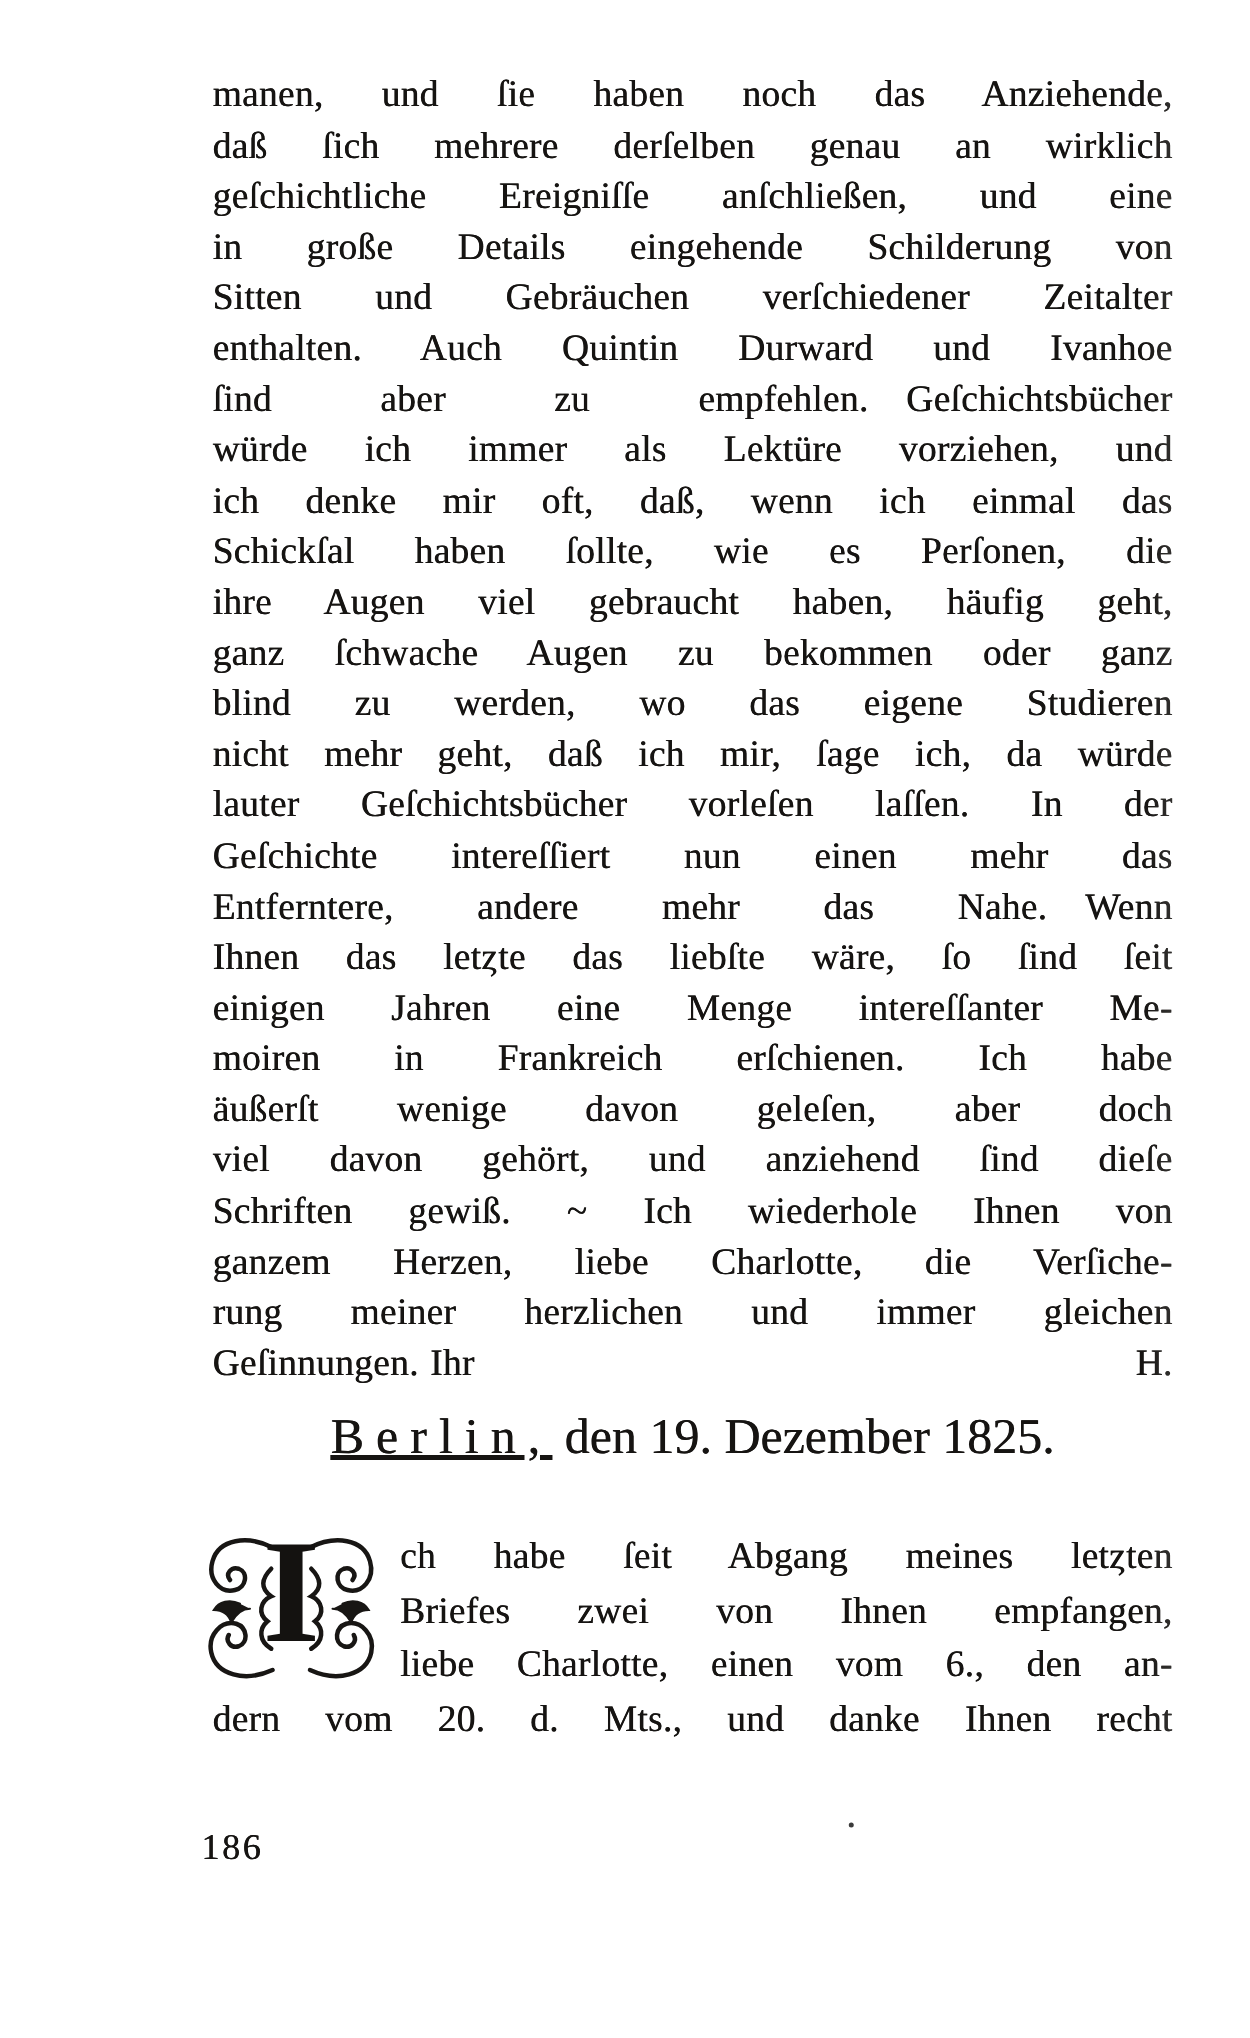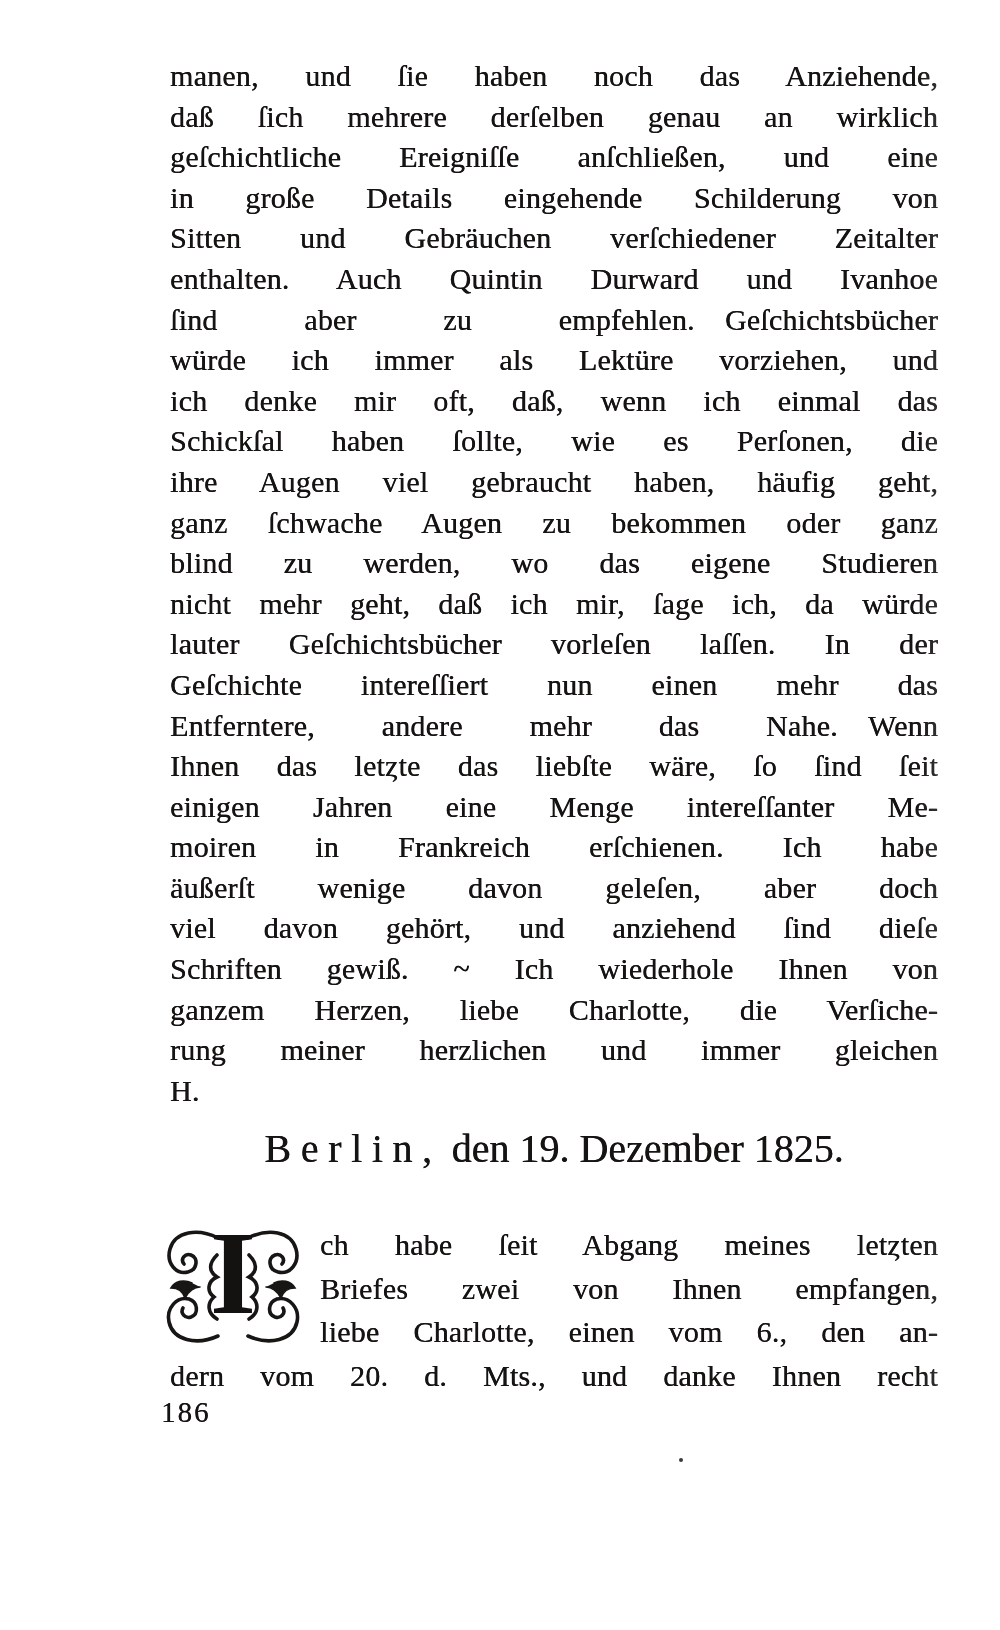--- a/index.html
+++ b/index.html
@@ -40,21 +40,21 @@
 
   .heading {
     margin-top: 10px;
     height: 56px;
     line-height: 56px;
     font-size: 40px;
     text-align: center;
     white-space: nowrap;
     text-shadow: 0.4px 0 0 currentColor;
   }
-  .heading .city { letter-spacing: 0.24em; margin-right: 0.25em; }
+  .heading .city { letter-spacing: 0.24em; margin-right: 0.25em; text-decoration: underline; }
 
   .letter-start {
     position: relative;
     margin-top: 46px;
   }
   .letter-start .line {
     line-height: 43.5px;
     height: 43.5px;
   }
   .letter-start .indent { margin-left: 150px; }
@@ -70,21 +70,21 @@
     left: 50%; top: -12px;
     transform: translateX(-50%);
     font-size: 118px;
     line-height: 122px;
     font-weight: bold;
     color: #141210;
   }
 
   .page-number {
     position: absolute;
-    left: 161px; top: 1396px;
+    left: 161px; top: 1462px;
     font-size: 29px;
     letter-spacing: 2px;
     text-shadow: 0.35px 0 0 currentColor;
   }
   .speck {
     position: absolute;
     left: 679px; top: 1458px;
     width: 4px; height: 4px;
     background: #3a3a3a;
     border-radius: 50%;
@@ -125,20 +125,21 @@
     <div class="line">Ihnen das letȥte das liebſte wäre, ſo ſind ſeit</div>
     <div class="line">einigen Jahren eine Menge intereſſanter Me-</div>
     <div class="line">moiren in Frankreich erſchienen. Ich habe</div>
     <div class="line">äußerſt wenige davon geleſen, aber doch</div>
     <div class="line">viel davon gehört, und anziehend ſind dieſe</div>
     <div class="line">Schriften gewiß. ~ Ich wiederhole Ihnen von</div>
     <div class="line">ganzem Herzen, liebe Charlotte, die Verſiche-</div>
     <div class="line">rung meiner herzlichen und immer gleichen</div>
 
     <div class="line line-split">
+      <span>Geſinnungen. Ihr</span>
       <span>H.</span>
     </div>
 
     <div class="heading">
       <span class="city">Berlin,</span><span>den 19. Dezember 1825.</span>
     </div>
 
     <div class="letter-start">
 
       <div class="ornament">

